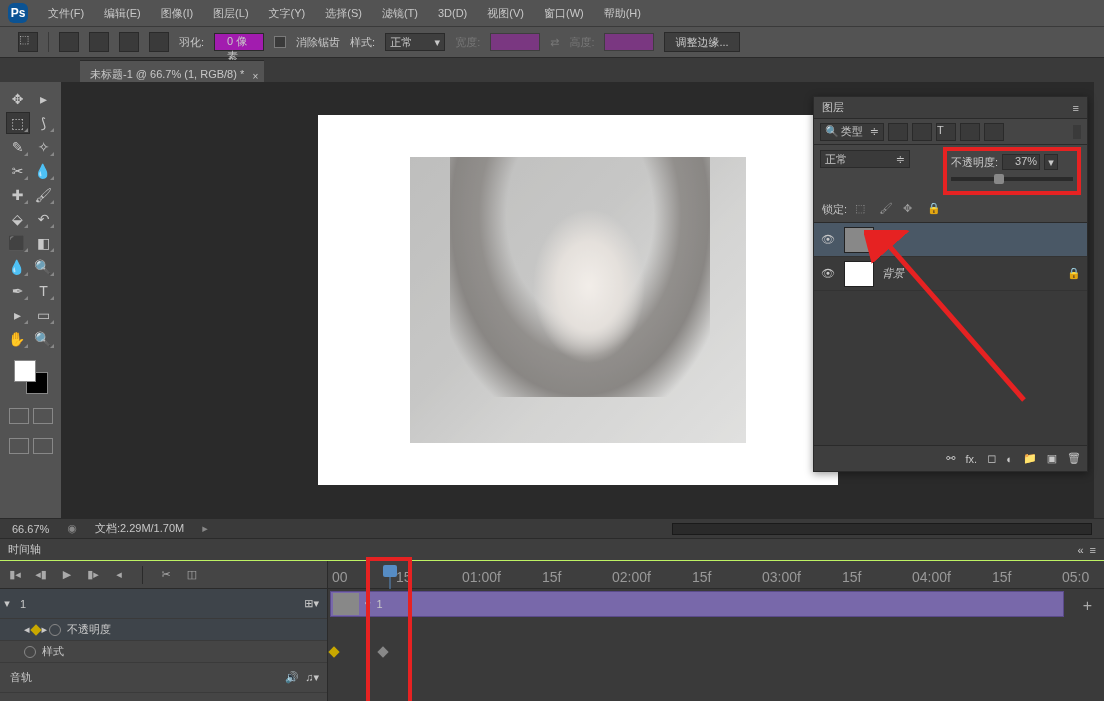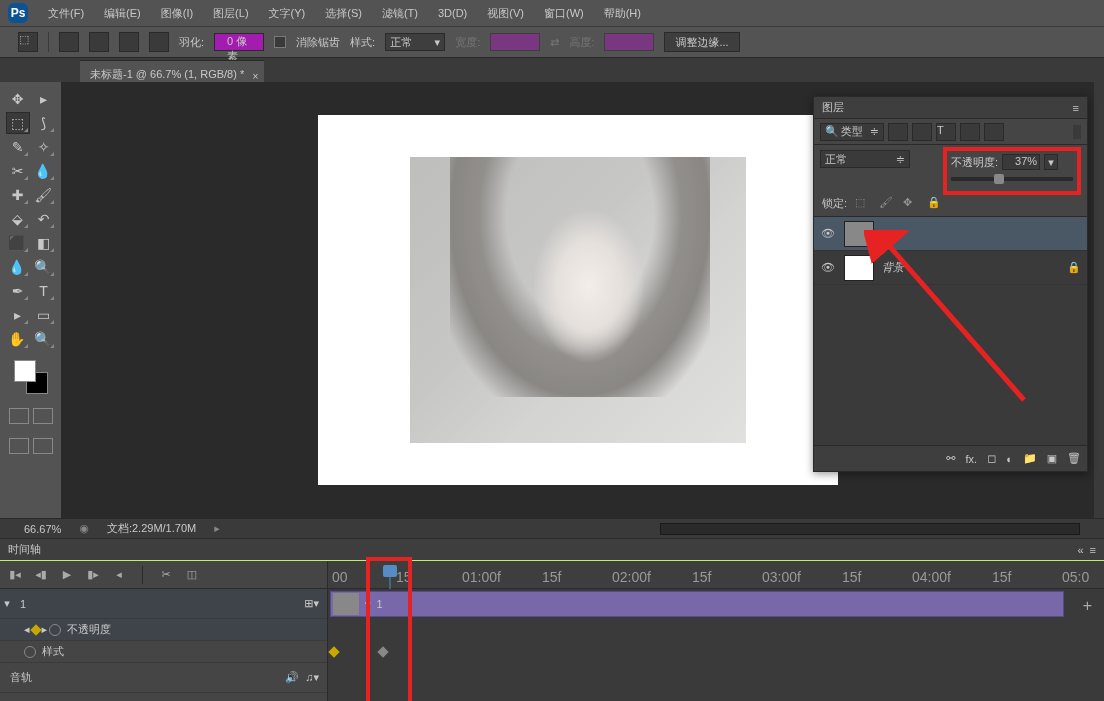--- a/index.html
+++ b/index.html
@@ -28,21 +28,21 @@
 .sw-fg{position:absolute;width:22px;height:22px;background:#fff;border:1px solid #888;top:0;left:0}
 .sw-bg{position:absolute;width:22px;height:22px;background:#000;border:1px solid #888;bottom:0;right:0}
 .qm-row{display:flex;gap:4px;margin-top:14px}
 .qm{width:20px;height:16px;border:1px solid #888}
 .canvas-area{flex:1;background:#2a2a2a;display:flex;align-items:center;justify-content:center;position:relative;overflow:hidden}
 .canvas{width:520px;height:370px;background:#fff;display:flex;align-items:center;justify-content:center}
 .photo{width:336px;height:286px;background:linear-gradient(135deg,#8a8a88 0%,#9a9a98 40%,#b0b0ae 60%,#c8c8c6 100%);opacity:.55;position:relative;overflow:hidden}
 .face{position:absolute;width:180px;height:220px;background:radial-gradient(ellipse 80px 110px at 55% 45%,#e8e0d8 0%,#d0c8c0 40%,transparent 70%);left:80px;top:30px}
 .hair{position:absolute;width:260px;height:260px;background:radial-gradient(ellipse at 50% 30%,transparent 40%,#3a3530 55%,#2a2520 70%,transparent 85%);left:40px;top:-20px}
 .right-edge{width:10px;background:#3a3a3a}
-.status-bar{height:20px;background:#3a3a3a;display:flex;align-items:center;padding:0 24px;gap:18px;font-size:10px;border-top:1px solid #2a2a2a}
+.status-bar{height:20px;background:#3a3a3a;display:flex;align-items:center;padding:0 12px;gap:18px;font-size:10px;border-top:1px solid #2a2a2a}
 .status-arrow{color:#888}
 .hscroll{margin-left:auto;width:420px;height:12px;background:#2a2a2a;border:1px solid #1a1a1a}
 .timeline{height:184px;background:#454545;border-top:1px solid #2a2a2a;display:flex;flex-direction:column}
 .tl-header{height:22px;background:#3e3e3e;display:flex;align-items:center;padding:0 8px;border-bottom:1px solid #bef264}
 .tl-header .r{margin-left:auto;display:flex;gap:6px}
 .tl-controls{height:28px;display:flex;align-items:center;border-bottom:1px solid #2a2a2a}
 .tl-ctrl-left{width:328px;display:flex;align-items:center;padding:0 8px;gap:12px;border-right:1px solid #2a2a2a;height:100%}
 .tl-btn{width:14px;height:14px;display:flex;align-items:center;justify-content:center;color:#aaa}
 .tl-ruler{flex:1;height:100%;position:relative;background:#3e3e3e;display:flex;align-items:center}
 .ruler-tick{position:absolute;font-size:14px;color:#999;top:8px}
@@ -334,21 +334,21 @@
       <div class="op-row">
         <span>不透明度:</span>
         <div class="op-input">37%</div>
         <div class="op-dd">▾</div>
       </div>
       <div class="op-slider">
           <div class="op-thumb"></div>
         </div>
     </div>
   </div>
-  <div class="lp-lock-row" style="margin-top:18px">
+  <div class="lp-lock-row" style="margin-top:24px">
     <span>锁定:</span>
     <span class="lock-ico">⬚</span>
     <span class="lock-ico">🖌</span>
     <span class="lock-ico">✥</span>
     <span class="lock-ico">🔒</span>
   </div>
   <div class="lp-layers">
     <div class="layer-row sel">
       <span class="eye">👁</span>
       <div class="lthumb"></div>

